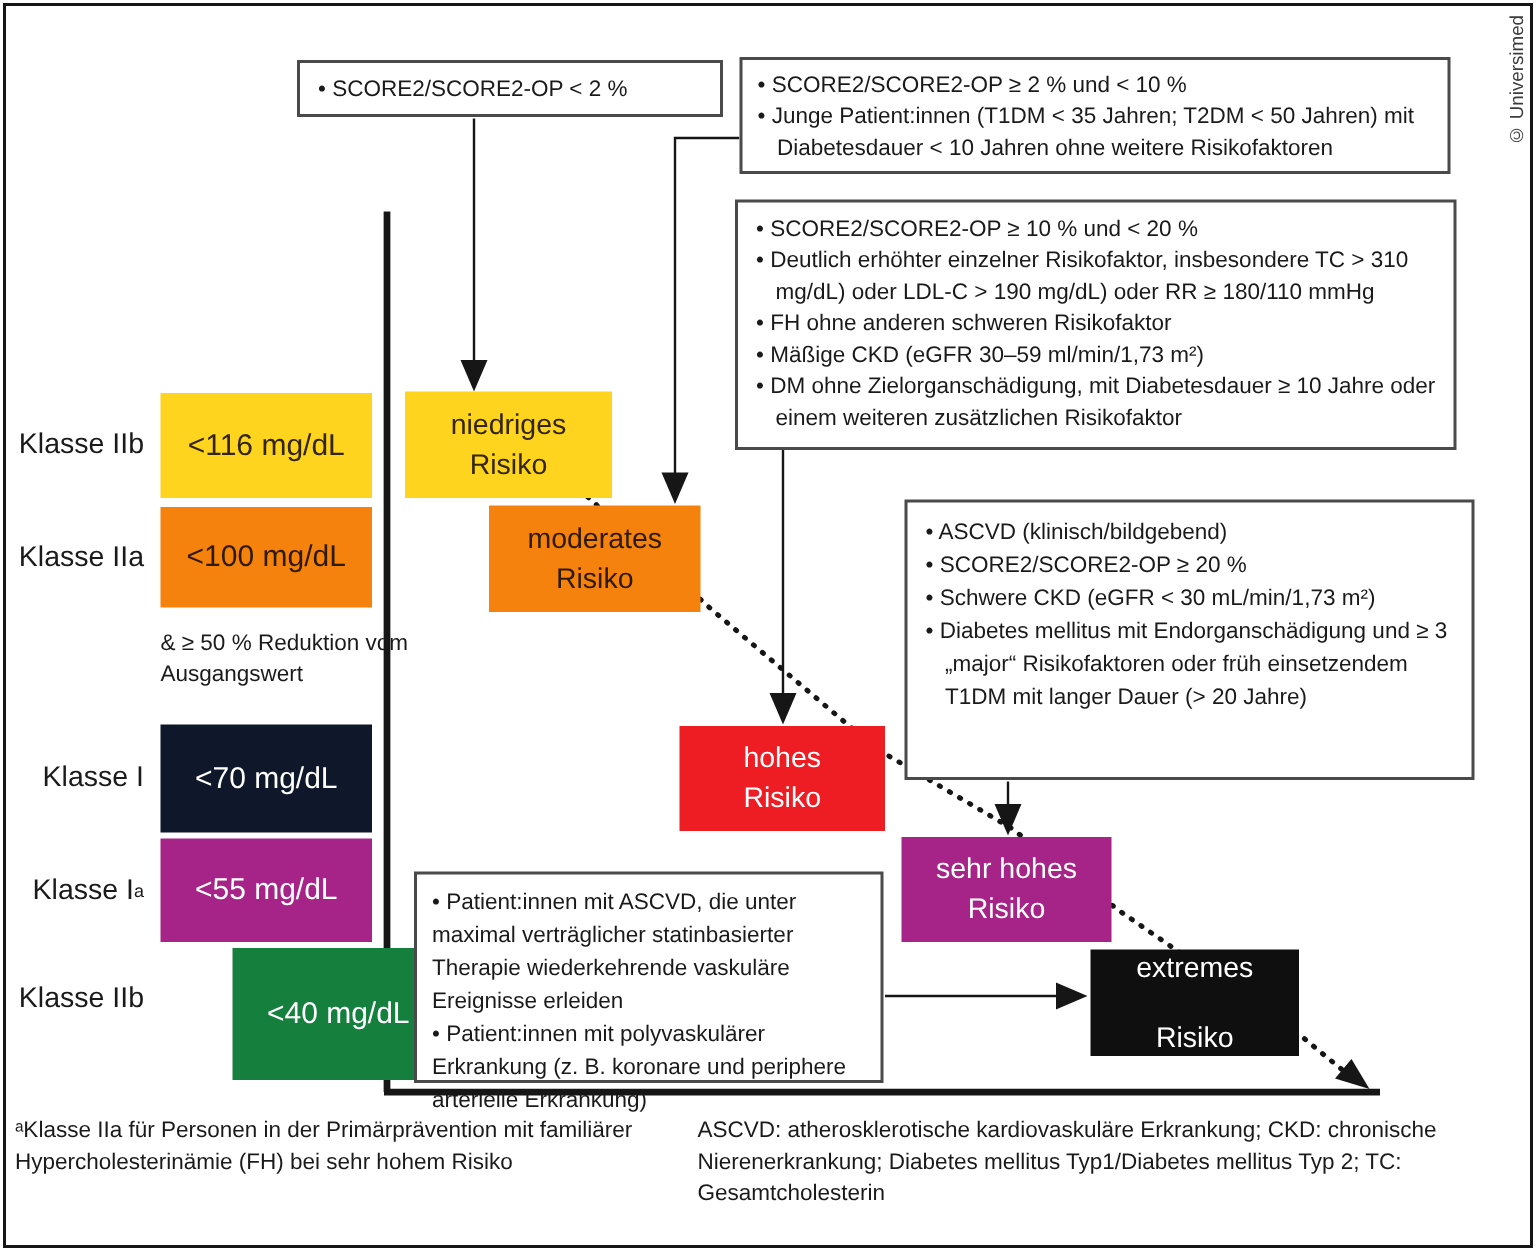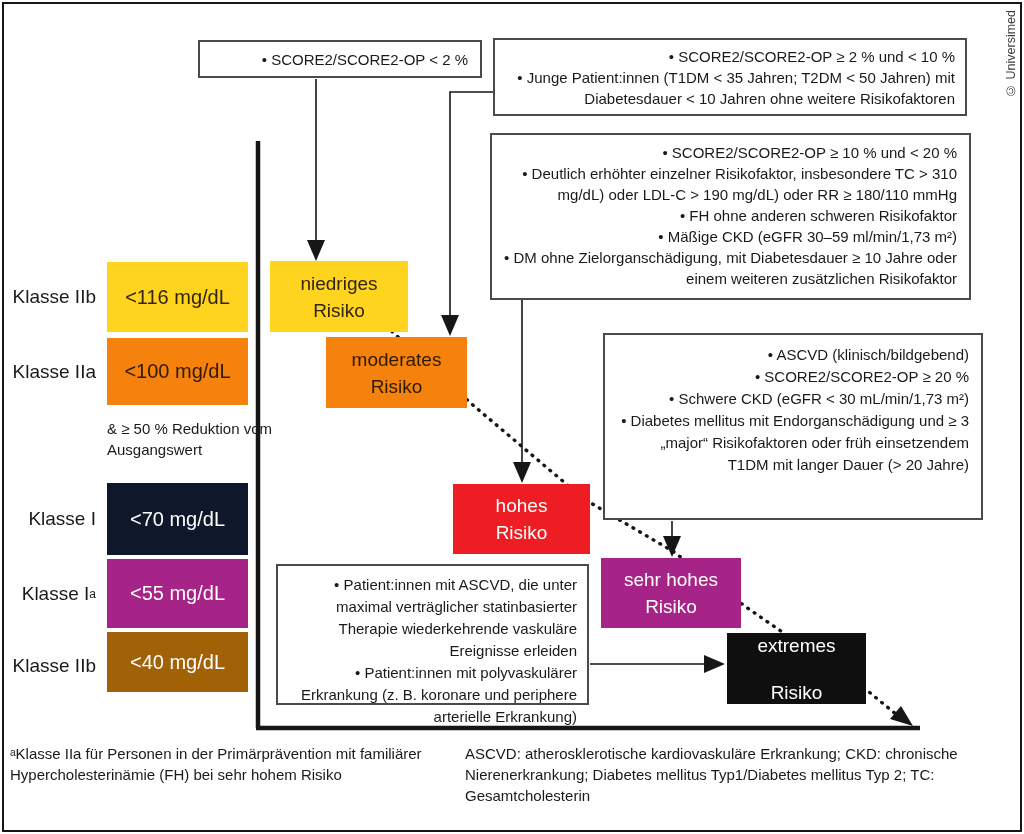--- a/index.html
+++ b/index.html
@@ -2,21 +2,21 @@
 <html><head>
 <meta charset="utf-8">
 <style>
   html,body{margin:0;padding:0;background:#fff;}
   .stage{position:relative;width:1024px;height:834px;background:#ffffff;overflow:hidden;
          font-family:"Liberation Sans",sans-serif;color:#1a1a1a;}
   .frame{position:absolute;inset:2px;border:2px solid #161616;pointer-events:none;z-index:6;}
   svg.lines{position:absolute;left:0;top:0;z-index:1;}
   .crit{position:absolute;background:#fff;border:2px solid #4a4a4a;z-index:3;
         font-size:15px;line-height:21px;box-sizing:border-box;}
-  .bi{padding-left:13px;text-indent:-13px;text-align:right;}
+  .bi{padding-left:13px;text-indent:-13px;}
   .bi::before{content:"• ";}
   .noindent .bi{padding-left:0;text-indent:0;}
   .step{position:absolute;z-index:2;display:flex;flex-direction:column;align-items:center;
         justify-content:center;font-size:19px;line-height:27px;text-align:center;}
   .klabel{position:absolute;left:0;width:96px;display:flex;align-items:center;justify-content:flex-end;
           font-size:19px;z-index:2;}
   .klabel sup{font-size:12px;line-height:0;}
   .kval{position:absolute;left:107px;width:141px;display:flex;align-items:center;justify-content:center;
         font-size:20px;z-index:2;}
   .note{position:absolute;left:107px;top:418px;width:172px;font-size:15px;line-height:21px;z-index:2;}
@@ -100,21 +100,21 @@
     <span>Klasse I</span>
       <sup>a</sup>
   </div>
   <div class="kval" style="top: 559px; height: 69px; background-color: rgb(166, 35, 135); color: rgb(255, 255, 255);">
     <span>&lt;55 mg/dL</span>
   </div>
   <div class="klabel" style="top:632px;height:68px;">
     <span>Klasse IIb</span>
       <sup></sup>
   </div>
-  <div class="kval" style="top: 632px; height: 60px; background-color: #a16207; color: rgb(255, 255, 255);">
+  <div class="kval" style="top: 632px; height: 88px; background-color: #15803d; color: rgb(255, 255, 255); margin-left: 48px;">
     <span>&lt;40 mg/dL</span>
   </div>
 
   <div class="crit" style="left:198px;top:40px;width:284px;height:38px;padding:7px 12px;">
     <div class="bi">SCORE2/SCORE2-OP &lt; 2 %</div>
   </div>
 
   <div class="crit" style="left:493px;top:38px;width:474px;height:78px;padding:6px 10px;">
     <div class="bi">SCORE2/SCORE2-OP ≥ 2 % und &lt; 10 %</div>
     <div class="bi">Junge Patient:innen (T1DM &lt; 35 Jahren; T2DM &lt; 50 Jahren) mit Diabetesdauer &lt; 10 Jahren ohne weitere Risikofaktoren</div>
@@ -128,21 +128,21 @@
     <div class="bi">DM ohne Zielorganschädigung, mit Diabetesdauer ≥ 10 Jahre oder einem weiteren zusätzlichen Risikofaktor</div>
   </div>
 
   <div class="crit" style="left:603px;top:333px;width:380px;height:187px;padding:9px 12px;line-height:22px;">
     <div class="bi">ASCVD (klinisch/bildgebend)</div>
     <div class="bi">SCORE2/SCORE2-OP ≥ 20 %</div>
     <div class="bi">Schwere CKD (eGFR &lt; 30 mL/min/1,73 m²)</div>
     <div class="bi">Diabetes mellitus mit Endorganschädigung und ≥ 3 „major“ Risikofaktoren oder früh einsetzendem T1DM mit langer Dauer (&gt; 20 Jahre)</div>
   </div>
 
-  <div class="crit noindent" style="left:276px;top:564px;width:313px;height:141px;padding:8px 10px;line-height:22px;">
+  <div class="crit noindent" style="left:276px;top:581px;width:313px;height:141px;padding:8px 10px;line-height:22px;">
     <div class="bi">Patient:innen mit ASCVD, die unter maximal verträglicher statinbasierter Therapie wiederkehrende vaskuläre Ereignisse erleiden</div>
     <div class="bi">Patient:innen mit polyvaskulärer Erkrankung (z. B. koronare und periphere arterielle Erkrankung)</div>
   </div>
 
   <div class="foot" style="left:10px;top:743px;width:460px;">ᵃKlasse IIa für Personen in der Primärprävention mit familiärer Hypercholesterinämie (FH) bei sehr hohem Risiko</div>
   <div class="foot" style="left:465px;top:743px;width:545px;">ASCVD: atherosklerotische kardiovaskuläre Erkrankung; CKD: chronische Nierenerkrankung; Diabetes mellitus Typ1/Diabetes mellitus Typ 2; TC: Gesamtcholesterin</div>
 
   <div class="copyright">© Universimed</div>
 </div>
 

